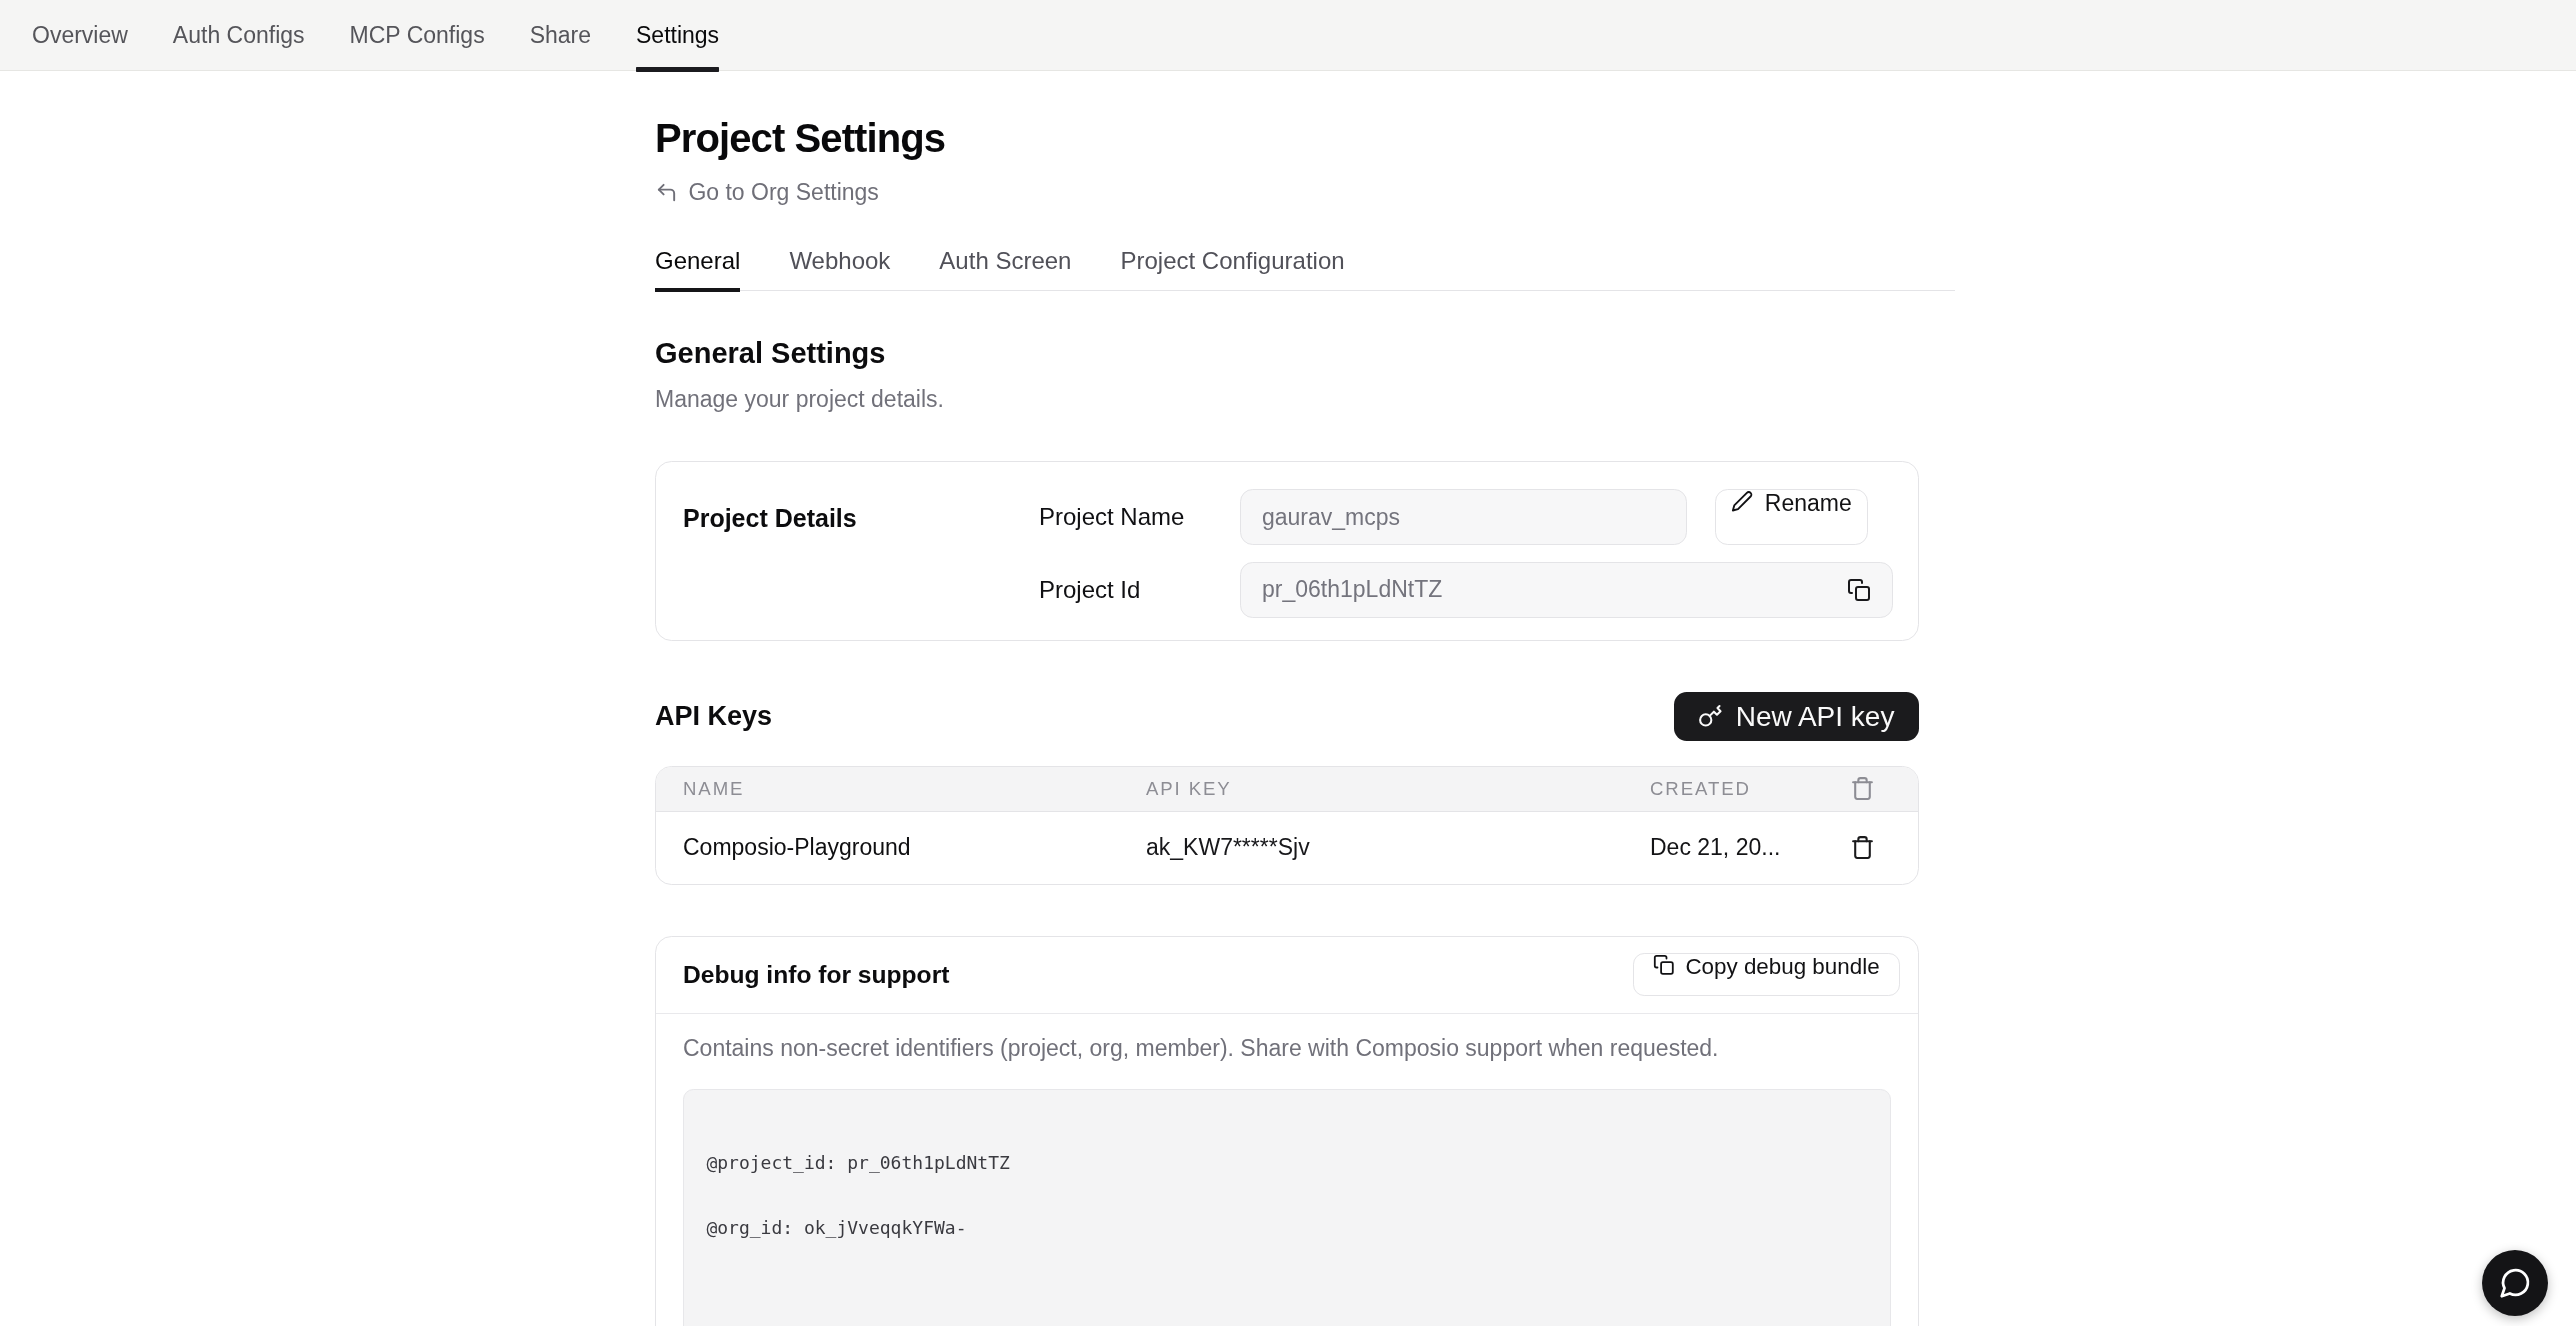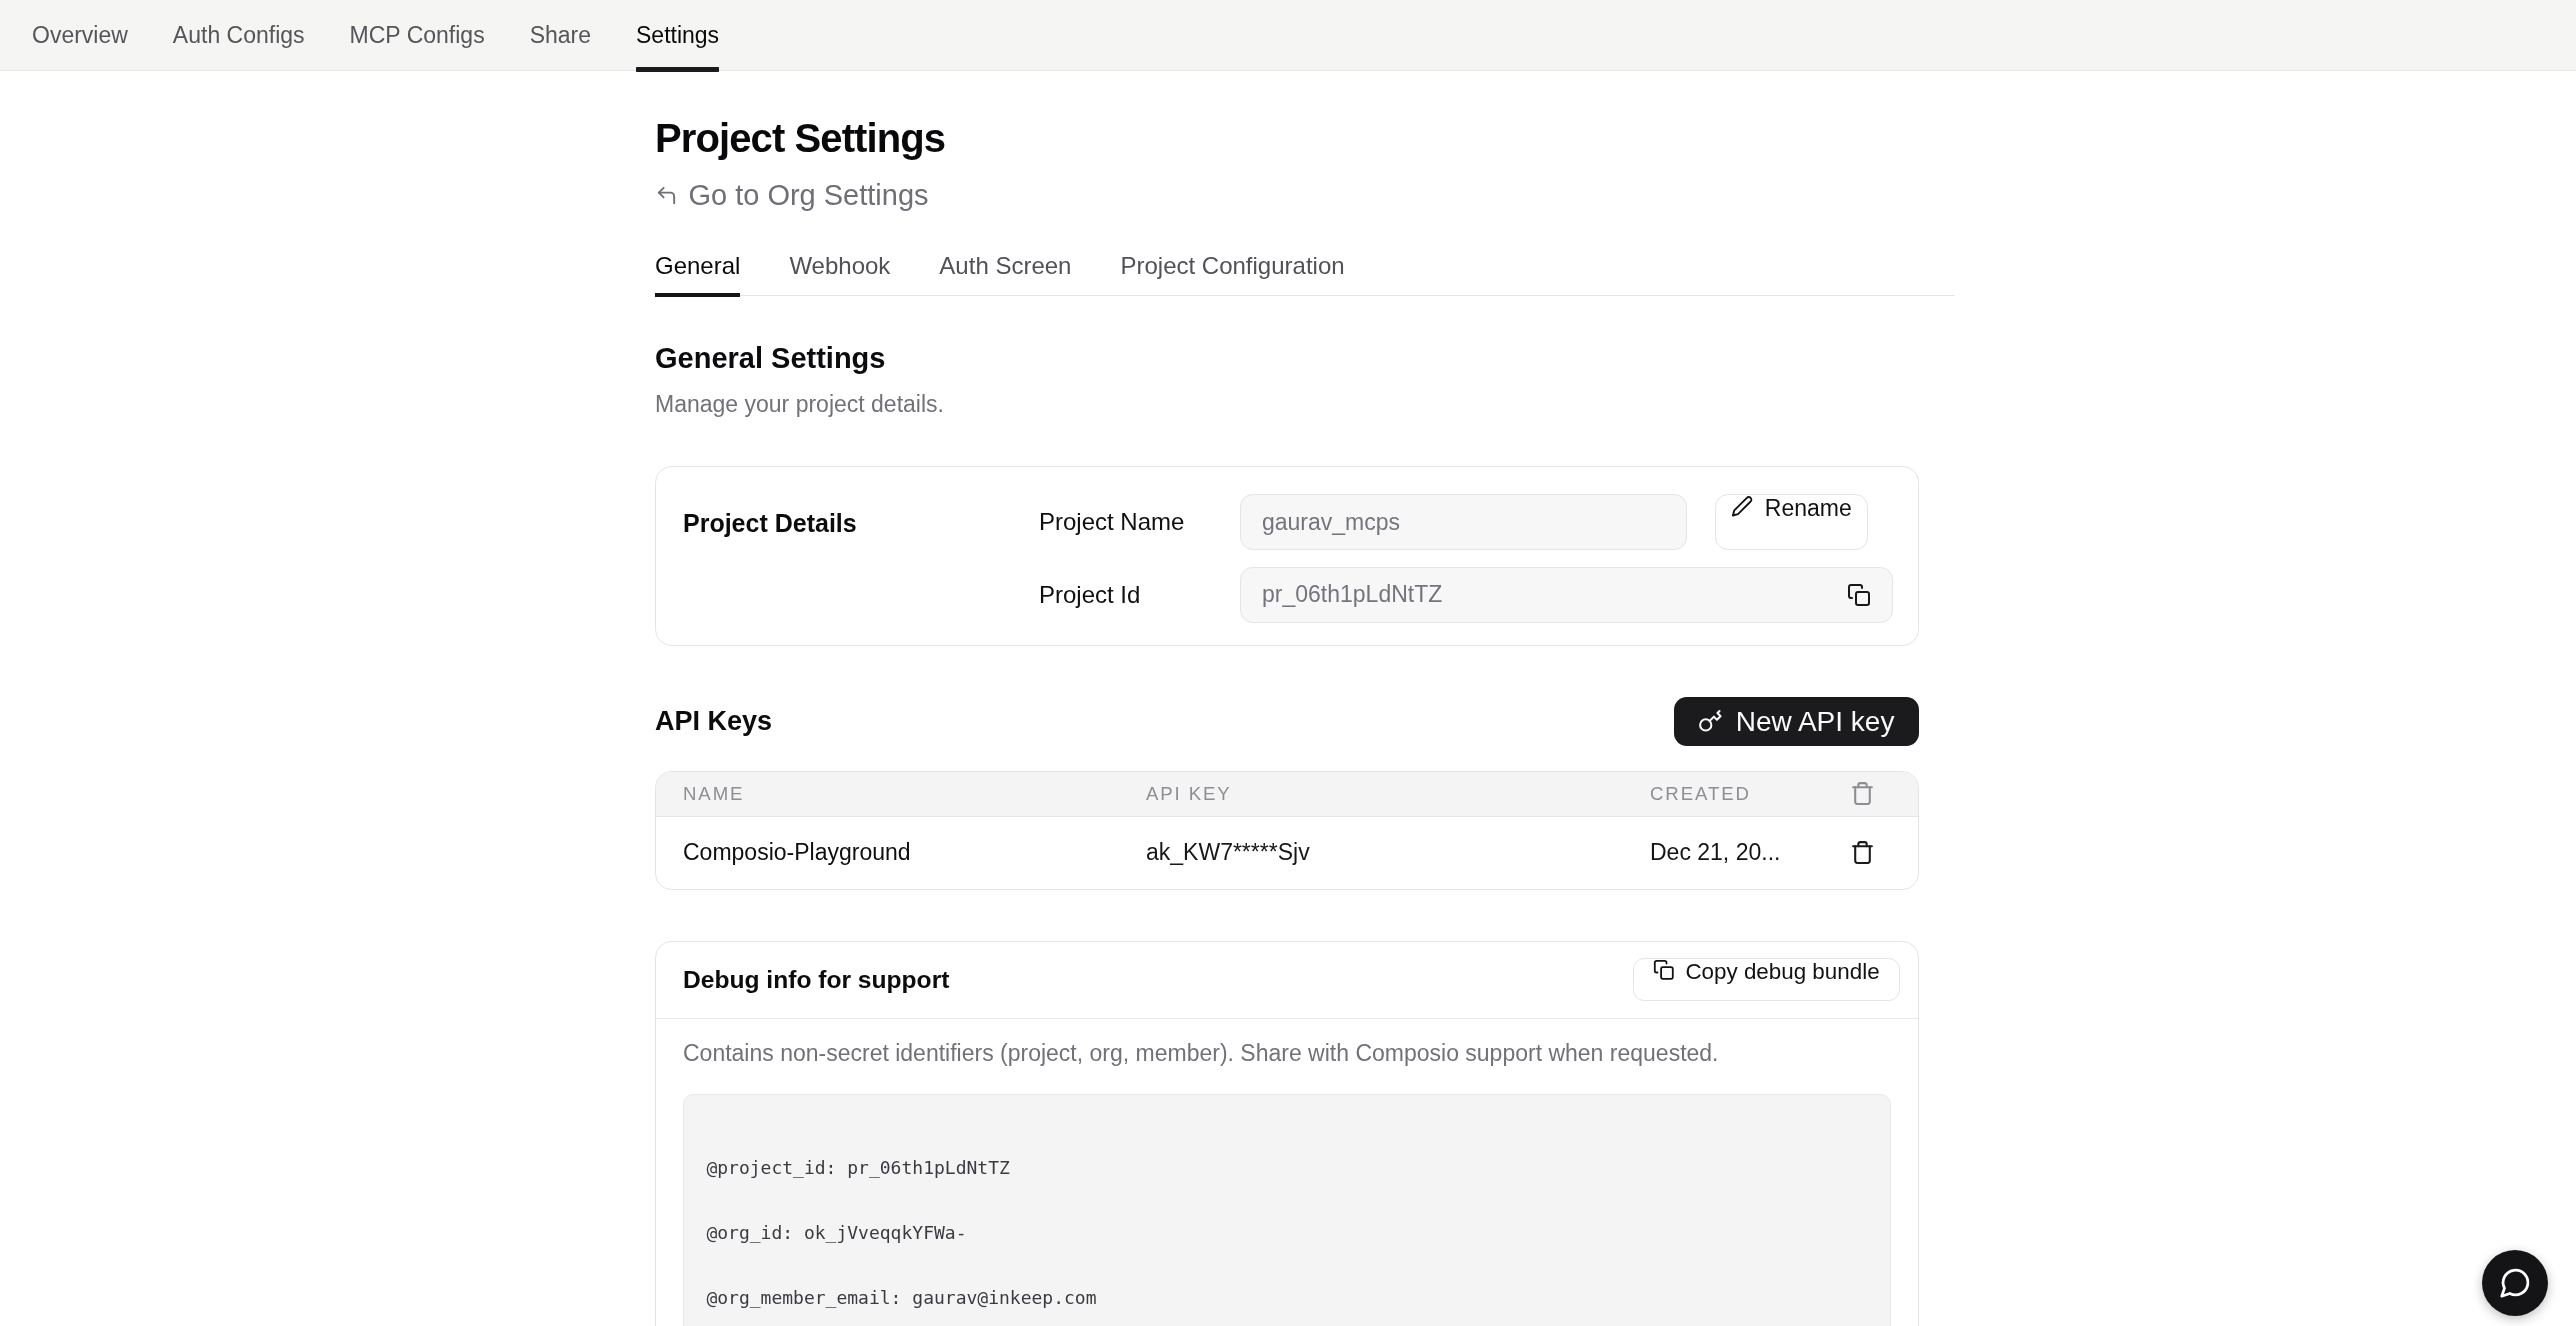--- a/index.html
+++ b/index.html
@@ -28,21 +28,21 @@
   }
 
   
   .page { padding-left:655px; }
 
   .page-title {
     margin-top:45px; font-size:40px; font-weight:700; letter-spacing:-0.9px; color:#09090b;
   }
   .back-link {
     margin-top:18px; display:inline-flex; align-items:center; gap:10.4px;
-    font-size:29px; color:#6f6f78; cursor:pointer;
+    font-size:23px; color:#6f6f78; cursor:pointer;
   }
 
   
   .tabs {
     margin-top:40px; width:1300px; display:flex; gap:49px;
     border-bottom:1.5px solid #e4e4e7;
   }
   .tab {
     font-size:24px; color:#515159; padding-bottom:15px; position:relative; cursor:pointer;
   }
@@ -253,21 +253,20 @@
           </svg>
         </span>
         <span>Copy debug bundle</span>
       </button>
     </div>
     <div class="debug-body">
       <p class="debug-desc">Contains non-secret identifiers (project, org, member). Share with Composio support when requested.</p>
       <div class="codeblock">
         <div>@project_id: pr_06th1pLdNtTZ</div>
         <div>@org_id: ok_jVveqqkYFWa-</div>
-        <div>@org_member_email: gaurav@inkeep.com</div>
         
         
       </div>
     </div>
   </div>
 
   
   
 
 </div>

